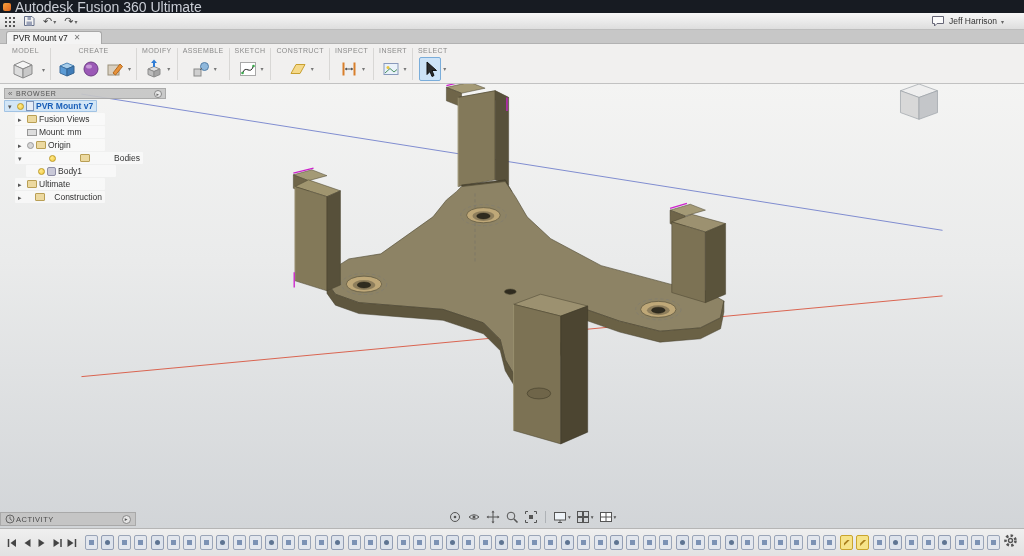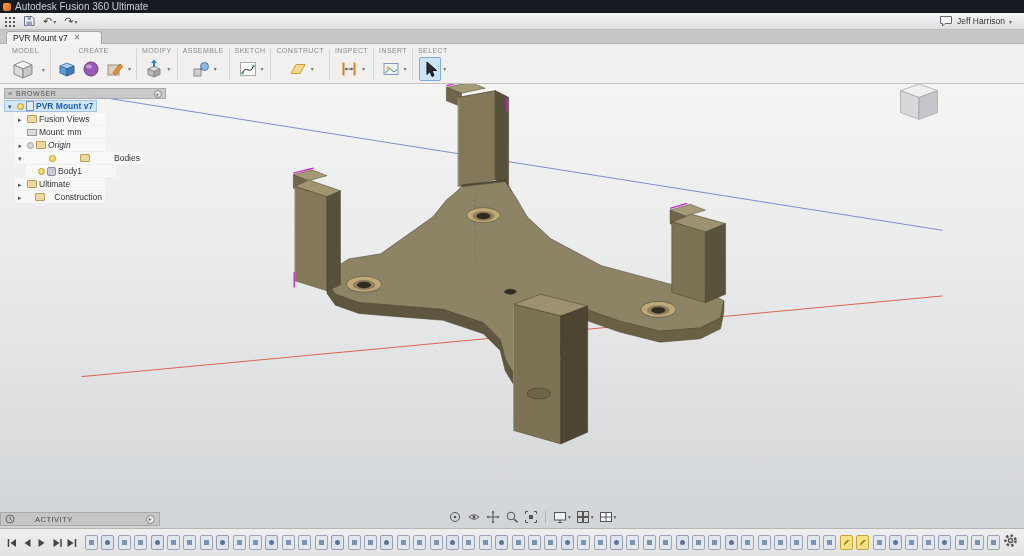--- a/index.html
+++ b/index.html
@@ -1,28 +1,28 @@
 <!DOCTYPE html>
 <html><head>
 <meta charset="utf-8">
 <style>
   * { box-sizing: border-box; margin: 0; padding: 0; }
   html,body { width:1024px; height:556px; overflow:hidden; background:#888; }
   #app { position:relative; width:1024px; height:556px; font-family:"Liberation Sans",sans-serif; background:#e8e8e8; overflow:hidden; }
 
   
-  #titlebar { position:absolute; top:0; left:0; right:0; height:13px; background:#171b22; color:#c9cdd5; display:flex; align-items:center; gap:4px; padding-left:3px; font-size:10px; }
+  #titlebar { position:absolute; top:0; left:0; right:0; height:13px; background:#171b22; color:#c9cdd5; display:flex; align-items:center; gap:4px; padding-left:3px; font-size:14px; }
   #fusion-logo { width:8px; height:8px; border-radius:2px; background:linear-gradient(135deg,#f6a13c,#e0651f); }
 
   
   #appbar { position:absolute; top:13px; left:0; right:0; height:17px; background:linear-gradient(#f7f7f7,#dedede); border-bottom:1px solid #bdbdbd; display:flex; align-items:center; font-size:9px; color:#333; }
   .ab-btn { display:flex; align-items:center; gap:1px; padding:0 4px; height:100%; cursor:default; }
   .ab-caret { font-size:6px; color:#666; }
   .ab-undo { font-size:11px; line-height:10px; color:#444; }
-  #appbar-right { margin-left:auto; display:flex; align-items:center; gap:4px; padding-right:12px;justify-content:flex-end; }
+  #appbar-right { margin-left:auto; display:flex; align-items:center; gap:4px; padding-right:20px;justify-content:flex-end; }
   #username { font-size:8.5px; color:#333; }
 
   
   #tabbar { position:absolute; top:30px; left:0; right:0; height:14px; background:#c7c7c7; border-bottom:1px solid #b2b2b2; }
   .doc-tab { position:absolute; left:6px; top:1px; height:13px; min-width:96px; background:#f4f4f4; border:1px solid #a8a8a8; border-bottom:none; border-radius:3px 3px 0 0; display:flex; align-items:center; gap:6px; padding:0 6px; font-size:8.5px; color:#222; }
   .tab-close { color:#777; font-size:8px; line-height:8px; }
 
   
   #ribbon { position:absolute; top:44px; left:0; right:0; height:40px; background:#f1f0ef; border-bottom:1px solid #c2c2c2; display:flex; align-items:stretch; padding-left:2px; }
   .rgroup { display:flex; flex-direction:column; align-items:center; padding:2px 4px 1px; }
@@ -52,21 +52,21 @@
   .bulb.off { background:#d6d6d6; border:1px solid #9b9b9b; }
   .ti { display:inline-block; }
   .ti-document { width:8px; height:10px; background:#e7edf6; border:1px solid #7d93b8; }
   .ti-folder { width:10px; height:8px; background:#ecd9a0; border:1px solid #b99f55; border-radius:1px; }
   .ti-units { width:10px; height:7px; background:#ddd; border:1px solid #979797; }
   .ti-body { width:9px; height:9px; background:#c9c9d8; border:1px solid #8d8da5; border-radius:2px; }
   .tl { font-size:8.5px; color:#333; white-space:nowrap; }
   .tl.docname { color:#1a5fb8; font-weight:bold; }
 
   
-  #activity { position:absolute; left:0; bottom:2px; width:160px; height:14px; background:rgba(196,196,196,.95); border:1px solid #a9a9a9; display:flex; align-items:center; gap:20px; padding:0 4px; font-size:7.5px; letter-spacing:.5px; color:#4c4c4c; }
+  #activity { position:absolute; left:0; bottom:2px; width:136px; height:14px; background:rgba(196,196,196,.95); border:1px solid #a9a9a9; display:flex; align-items:center; gap:1px; padding:0 4px; font-size:7.5px; letter-spacing:.5px; color:#4c4c4c; }
   .act-expand { margin-left:auto; width:9px; height:9px; border:1px solid #888; border-radius:50%; background:#e5e5e5; font-size:5.5px; color:#555; display:flex; align-items:center; justify-content:center; }
 
   
   #navbar { position:absolute; left:448px; bottom:3px; height:16px; display:flex; align-items:center; gap:5px; }
   .nav-ico { display:flex; align-items:center; gap:1px; }
   .nav-sep { width:1px; height:12px; background:#aeb2b6; margin:0 2px; }
   .nv-caret { font-size:5.5px; color:#555; }
 
   
   #timeline { position:absolute; top:528px; left:0; right:0; height:28px; background:linear-gradient(#efefef,#e2e2e2); border-top:1px solid #b5b5b5; display:flex; align-items:center; padding:0 6px; }
@@ -386,21 +386,21 @@
           <div class="tree-row" style="margin-left: 11px;">
             <span class="arr">▸</span>
             <span class="ti ti-folder"></span>
             <span class="tl">Fusion Views</span>
           </div>
           <div class="tree-row" style="margin-left: 11px;">
             <span class="arr"></span>
             <span class="ti ti-units"></span>
             <span class="tl">Mount: mm</span>
           </div>
-          <div class="tree-row" style="margin-left: 11px; font-style: italic;">
+          <div class="tree-row" style="margin-left: 11px;">
             <span class="arr">▸</span>
             <span class="bulb off"></span>
             <span class="ti ti-folder"></span>
             <span class="tl">Origin</span>
           </div>
           <div class="tree-row" style="margin-left: 11px; gap: 24px;">
             <span class="arr">▾</span>
             <span class="bulb on"></span>
             <span class="ti ti-folder"></span>
             <span class="tl">Bodies</span>

